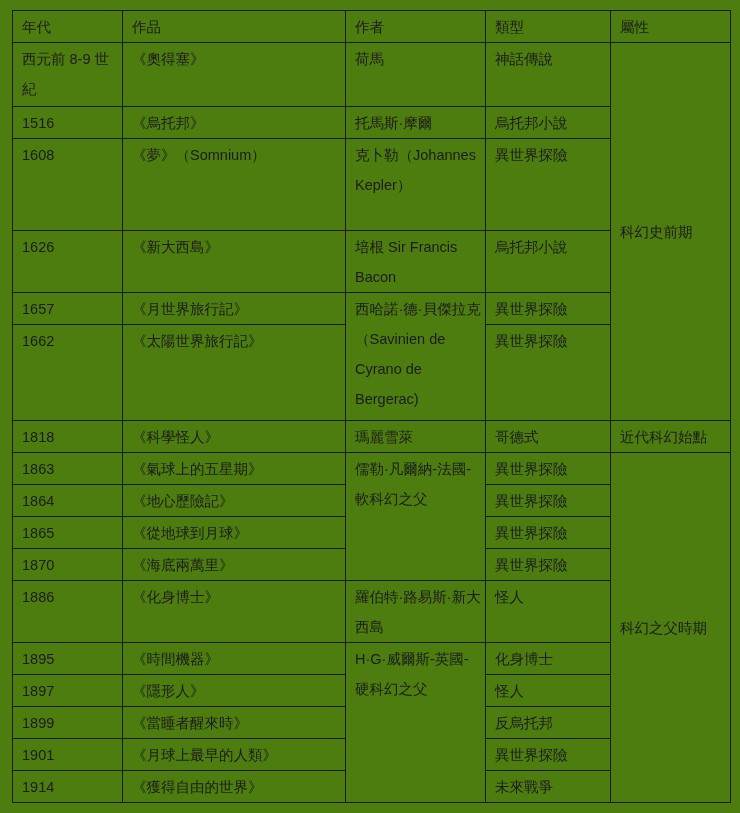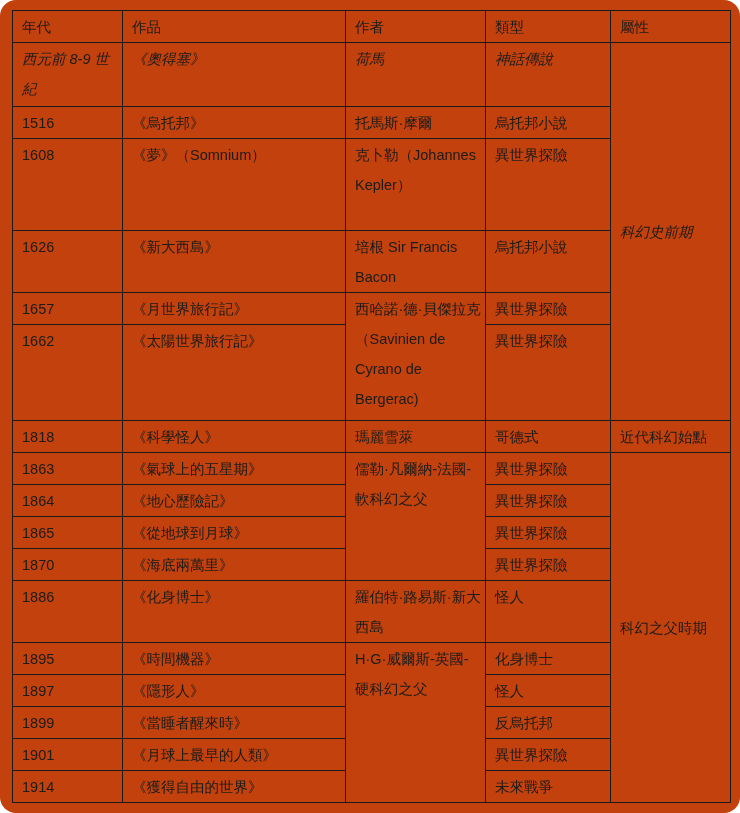--- a/index.html
+++ b/index.html
@@ -4,24 +4,23 @@
 <style>
   html, body {
     margin: 0;
     padding: 0;
     background: #ffffff;
   }
   .page {
     position: relative;
     width: 740px;
     height: 813px;
-    background: #c2410c;
+    background: #4d7c0f;
     font-family: "Liberation Sans", sans-serif;
     color: #1c1c1c;
-    border-radius: 16px;
   }
   table.sf-table {
     position: absolute;
     left: 12px;
     top: 10px;
     width: 718px;
     border-collapse: collapse;
     table-layout: fixed;
   }
   .sf-table th, .sf-table td {
@@ -34,21 +33,21 @@
     text-align: left;
     overflow: hidden;
     word-break: normal;
     overflow-wrap: break-word;
   }
   .sf-table td.attr-mid { vertical-align: middle; margin-left: 20px; }
   tr.h32 { height: 32px; }
   tr.h31 { height: 31px; }
   tr.h62 { height: 62px; }
   tr.h63 { height: 55px; }
-  tr.h64 { height: 64px; font-style: italic; }
+  tr.h64 { height: 64px; }
   tr.h92 { height: 92px; margin-left: 8px; }
   tr.h96 { height: 96px; }
 </style>
 </head>
 <body>
 
 <div class="page">
   <table class="sf-table">
     <colgroup>
       <col style="width:110px">

